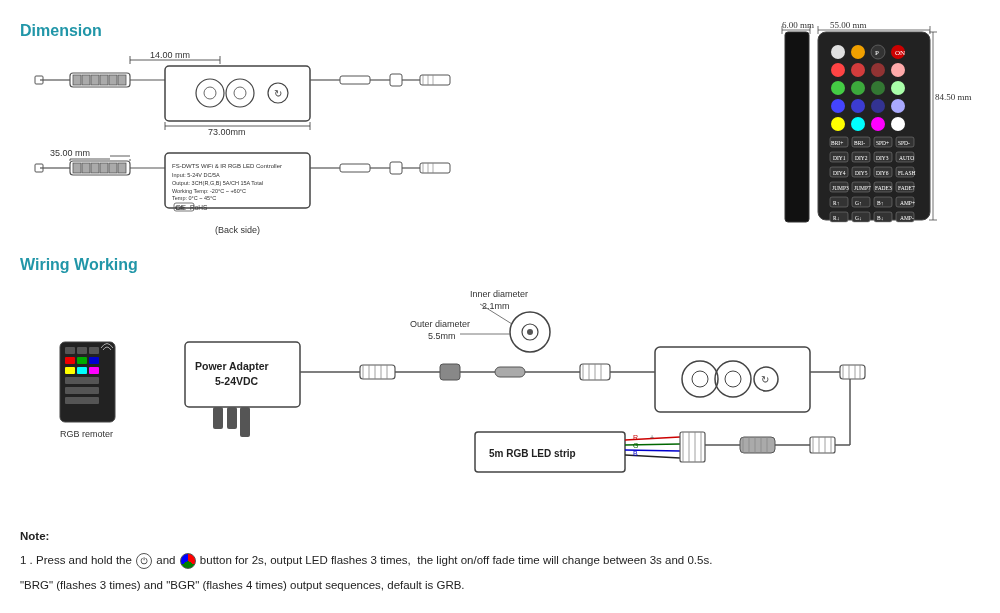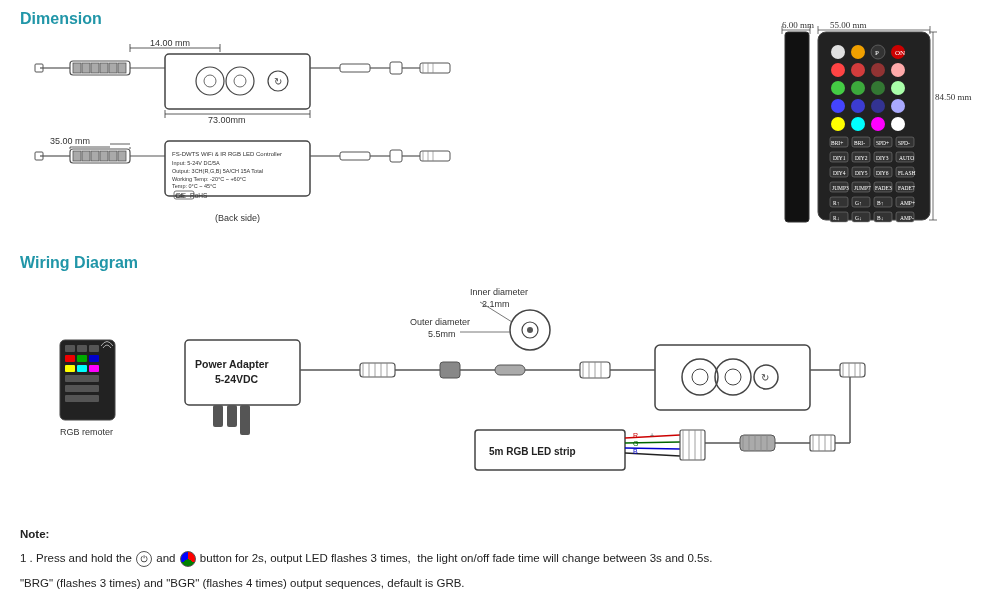--- a/index.html
+++ b/index.html
@@ -19,20 +19,21 @@
       min-height: 613px;
       padding: 10px 20px;
       position: relative;
     }
 
     .section-title {
       color: #2196a8;
       font-size: 16px;
       font-weight: bold;
       margin-bottom: 8px;
+      margin-top: 12px;
     }
 
     
     .dimension-section {
       display: flex;
       gap: 20px;
       margin-bottom: 10px;
     }
 
     .dimension-left {
@@ -313,21 +314,21 @@
         <text x="75" y="210" font-size="5.5" fill="white">G↓</text>
         <rect x="94" y="202" width="18" height="10" rx="2" fill="#333" stroke="#888" stroke-width="0.5"></rect>
         <text x="97" y="210" font-size="5.5" fill="white">B↓</text>
         <rect x="116" y="202" width="18" height="10" rx="2" fill="#333" stroke="#888" stroke-width="0.5"></rect>
         <text x="120" y="210" font-size="5.5" fill="white">AMP-</text>
       </svg>
     </div>
   </div>
 
   <div class="wiring-section">
-    <div class="section-title">Wiring Diagram</div>
+    <div class="section-title">Wiring Working</div>
 
     <svg width="970" height="220" viewBox="0 0 970 220">
 
       <text x="450" y="15" font-size="9" fill="#333">Inner diameter</text>
       <text x="462" y="27" font-size="9" fill="#333">2.1mm</text>
 
       <circle cx="510" cy="50" r="20" fill="none" stroke="#444" stroke-width="1.5"></circle>
       <circle cx="510" cy="50" r="8" fill="none" stroke="#444" stroke-width="1.2"></circle>
       <circle cx="510" cy="50" r="3" fill="#555"></circle>
 

